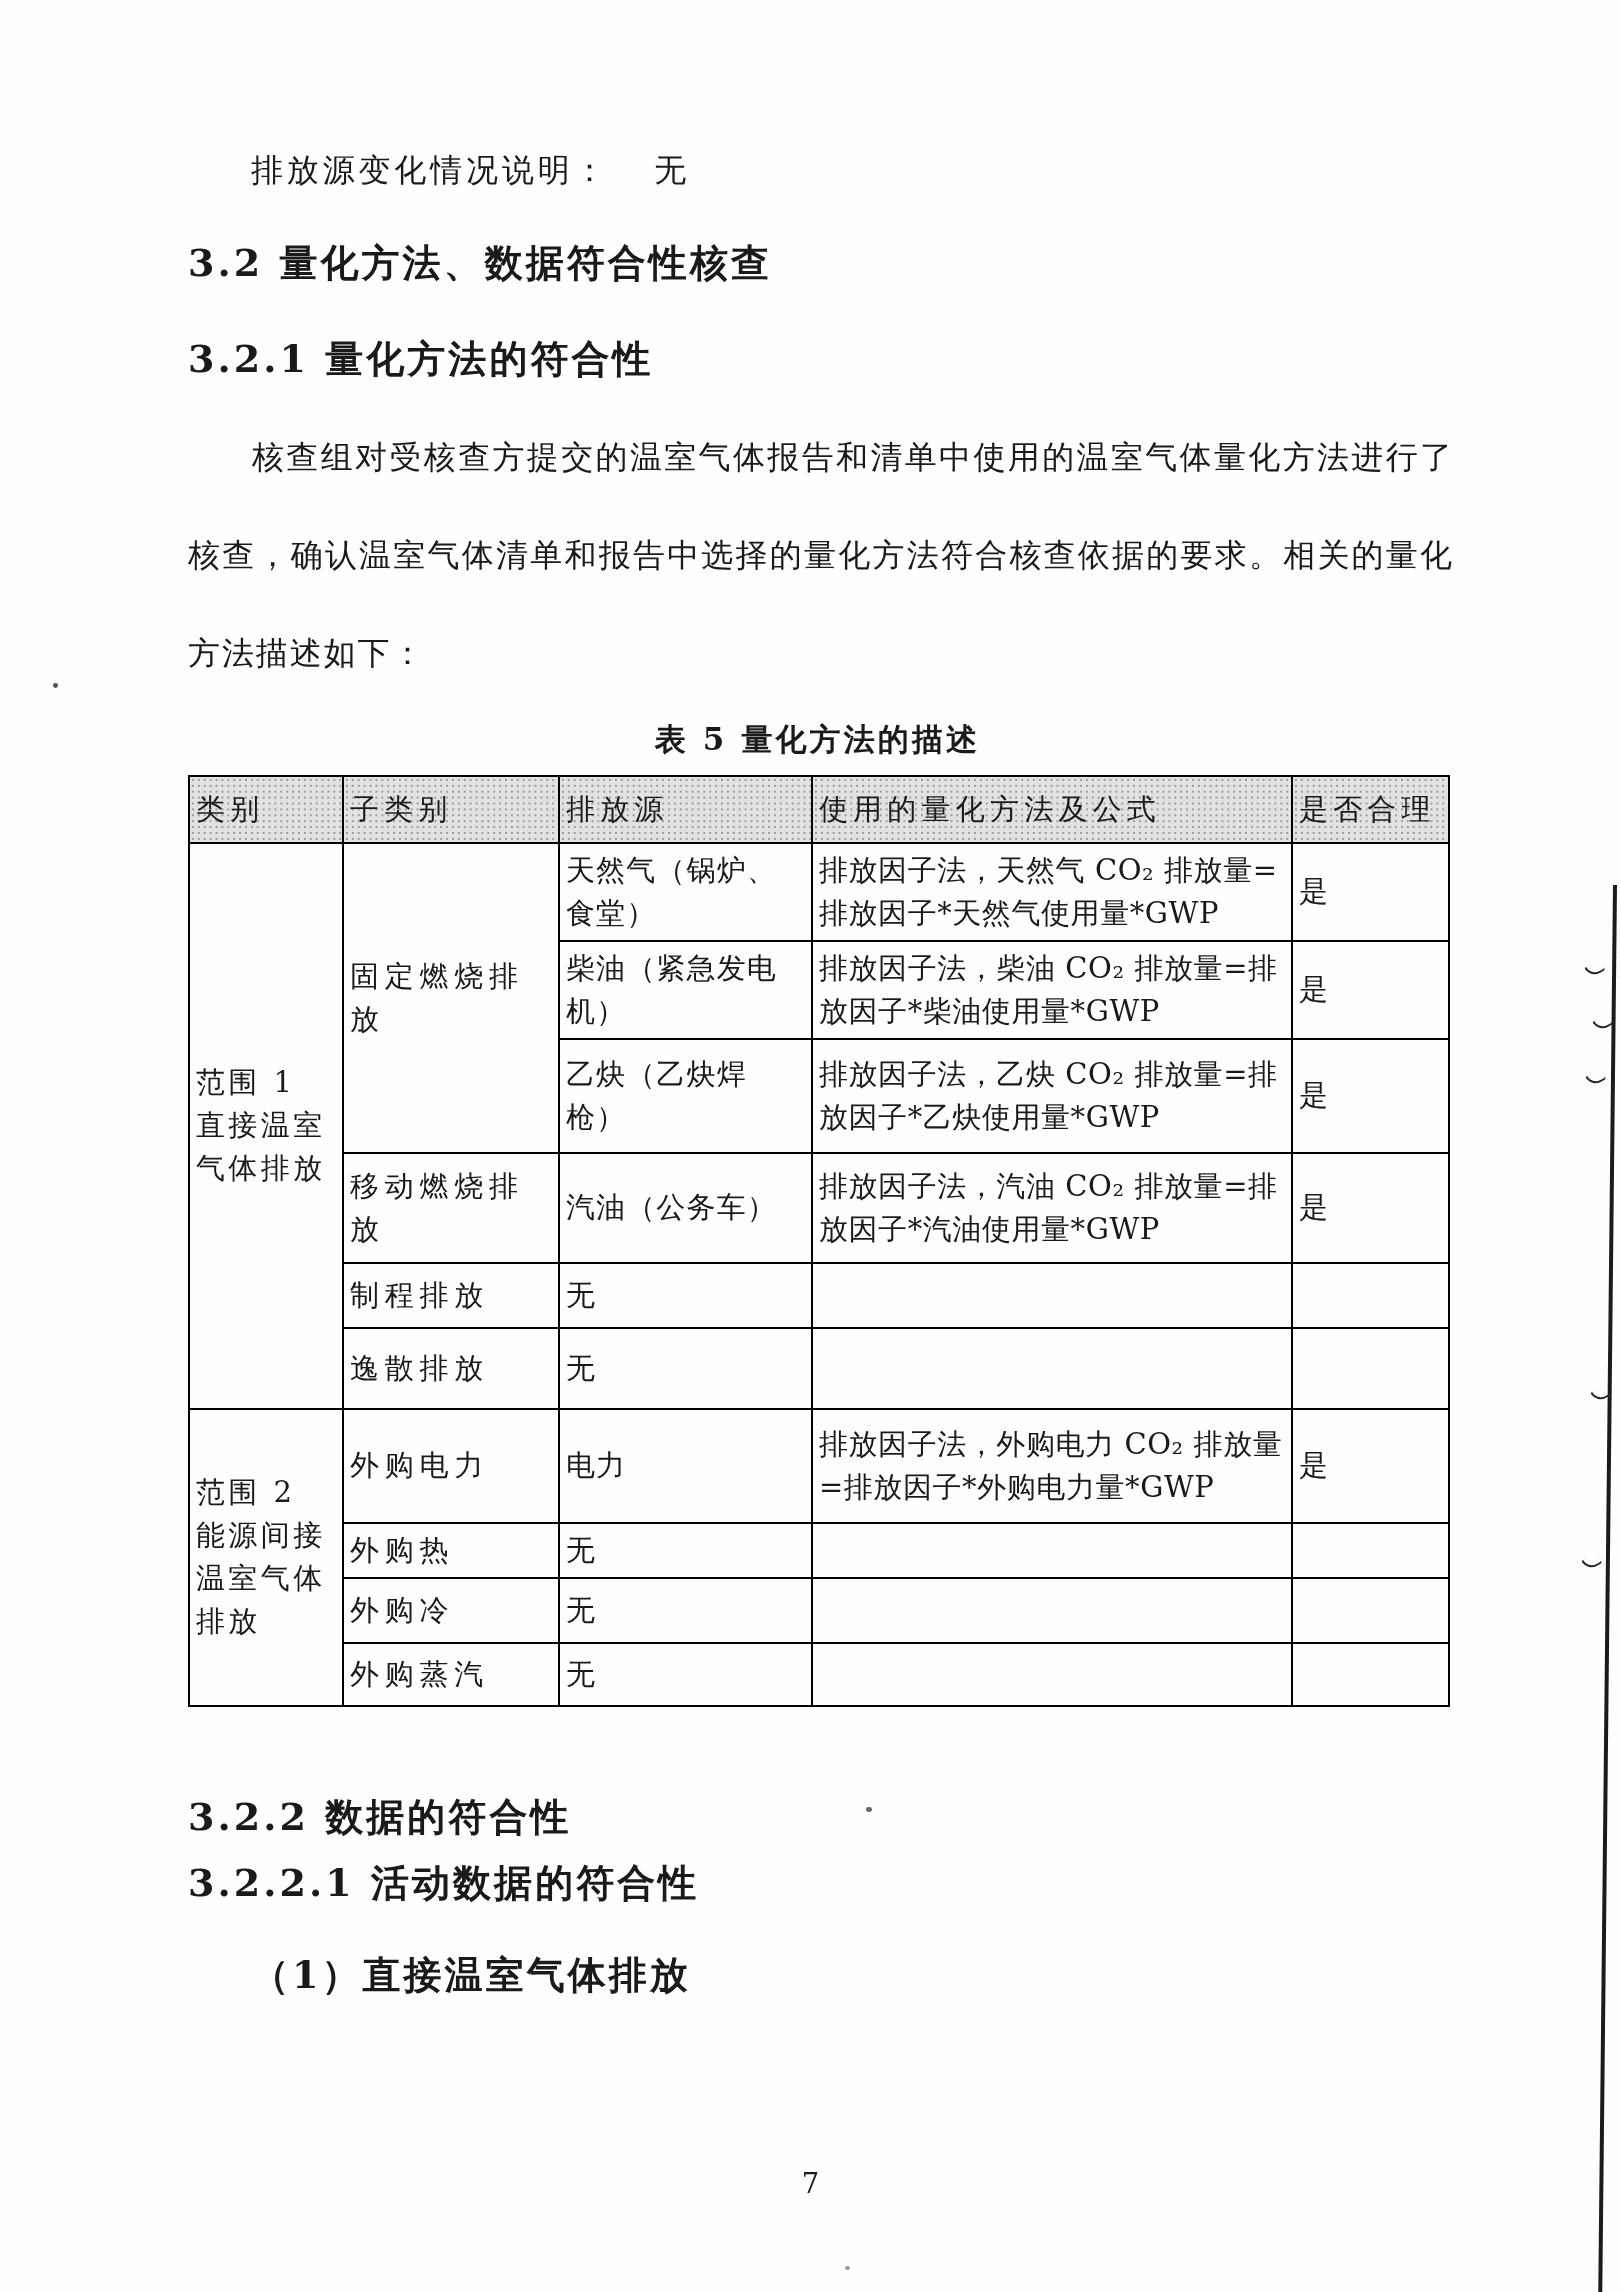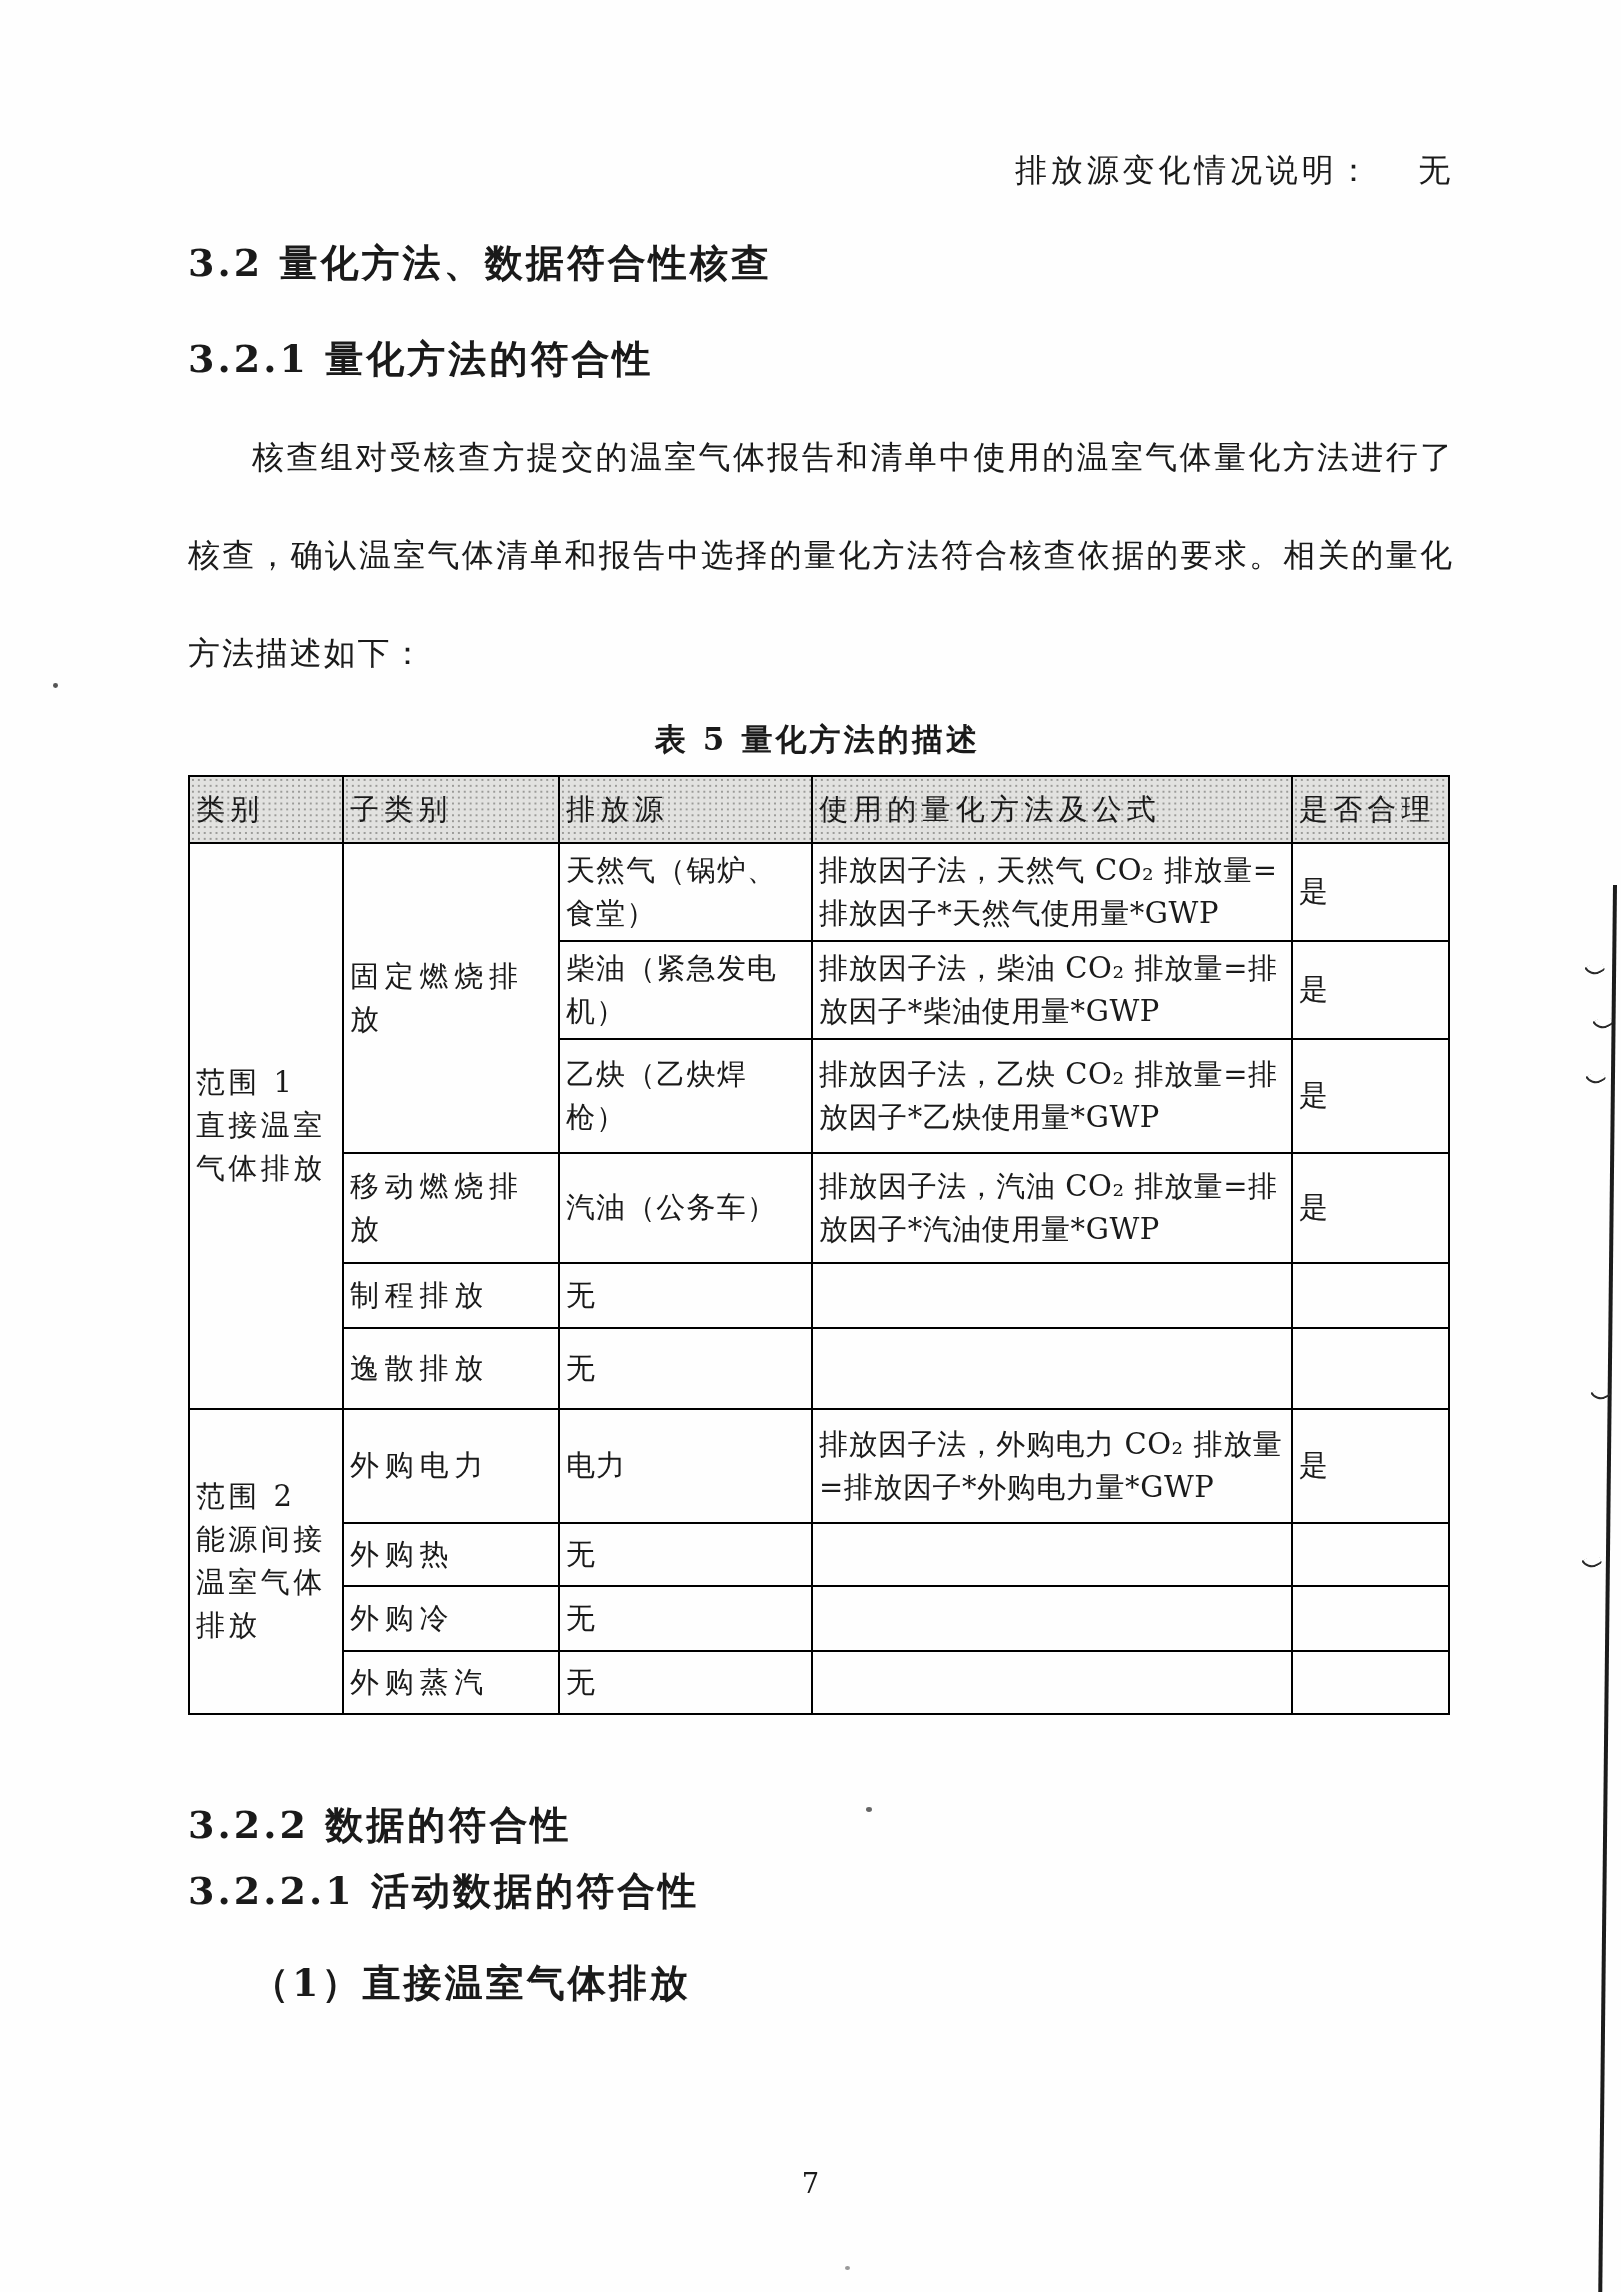--- a/index.html
+++ b/index.html
@@ -13,21 +13,20 @@
     color: #1a1a1a;
     overflow: hidden;
   }
   .content { padding: 147px 167px 0 188px; }
 
   .intro-line {
     margin: 0 0 0 63px;
     font-size: 32px;
     letter-spacing: 0.12em;
     line-height: 47px;
-    text-align: right;
   }
   .intro-line .note-value { margin-left: 1.4em; }
 
   .heading-l2 {
     margin: 45px 0 0 0;
     font-size: 38px;
     font-weight: bold;
     letter-spacing: 0.08em;
     line-height: 47px;
   }
@@ -75,21 +74,21 @@
     border-bottom: 2.9px solid #000;
   }
   tr.r-head { height: 67px; }
   tr.r1 { height: 98px; }
   tr.r2 { height: 98px; }
   tr.r3 { height: 114px; }
   tr.r4 { height: 110px; }
   tr.r5 { height: 65px; }
   tr.r6 { height: 81px; }
   tr.r7 { height: 114px; }
-  tr.r8 { height: 63px; }
+  tr.r8 { height: 55px; }
   tr.r9 { height: 65px; }
   tr.r10 { height: 63px; }
 
   td.cell-category { white-space: pre-line; letter-spacing: 0.12em; line-height: 45px; }
   td.cell-subcategory { letter-spacing: 0.2em; }
   td.cell-source { white-space: pre-line; letter-spacing: 0.04em; }
   td.cell-method { white-space: pre-line; letter-spacing: 0.02em; }
   td.cell-reasonable { letter-spacing: 0; }
 
   .heading-322 { margin-top: 86px; }

